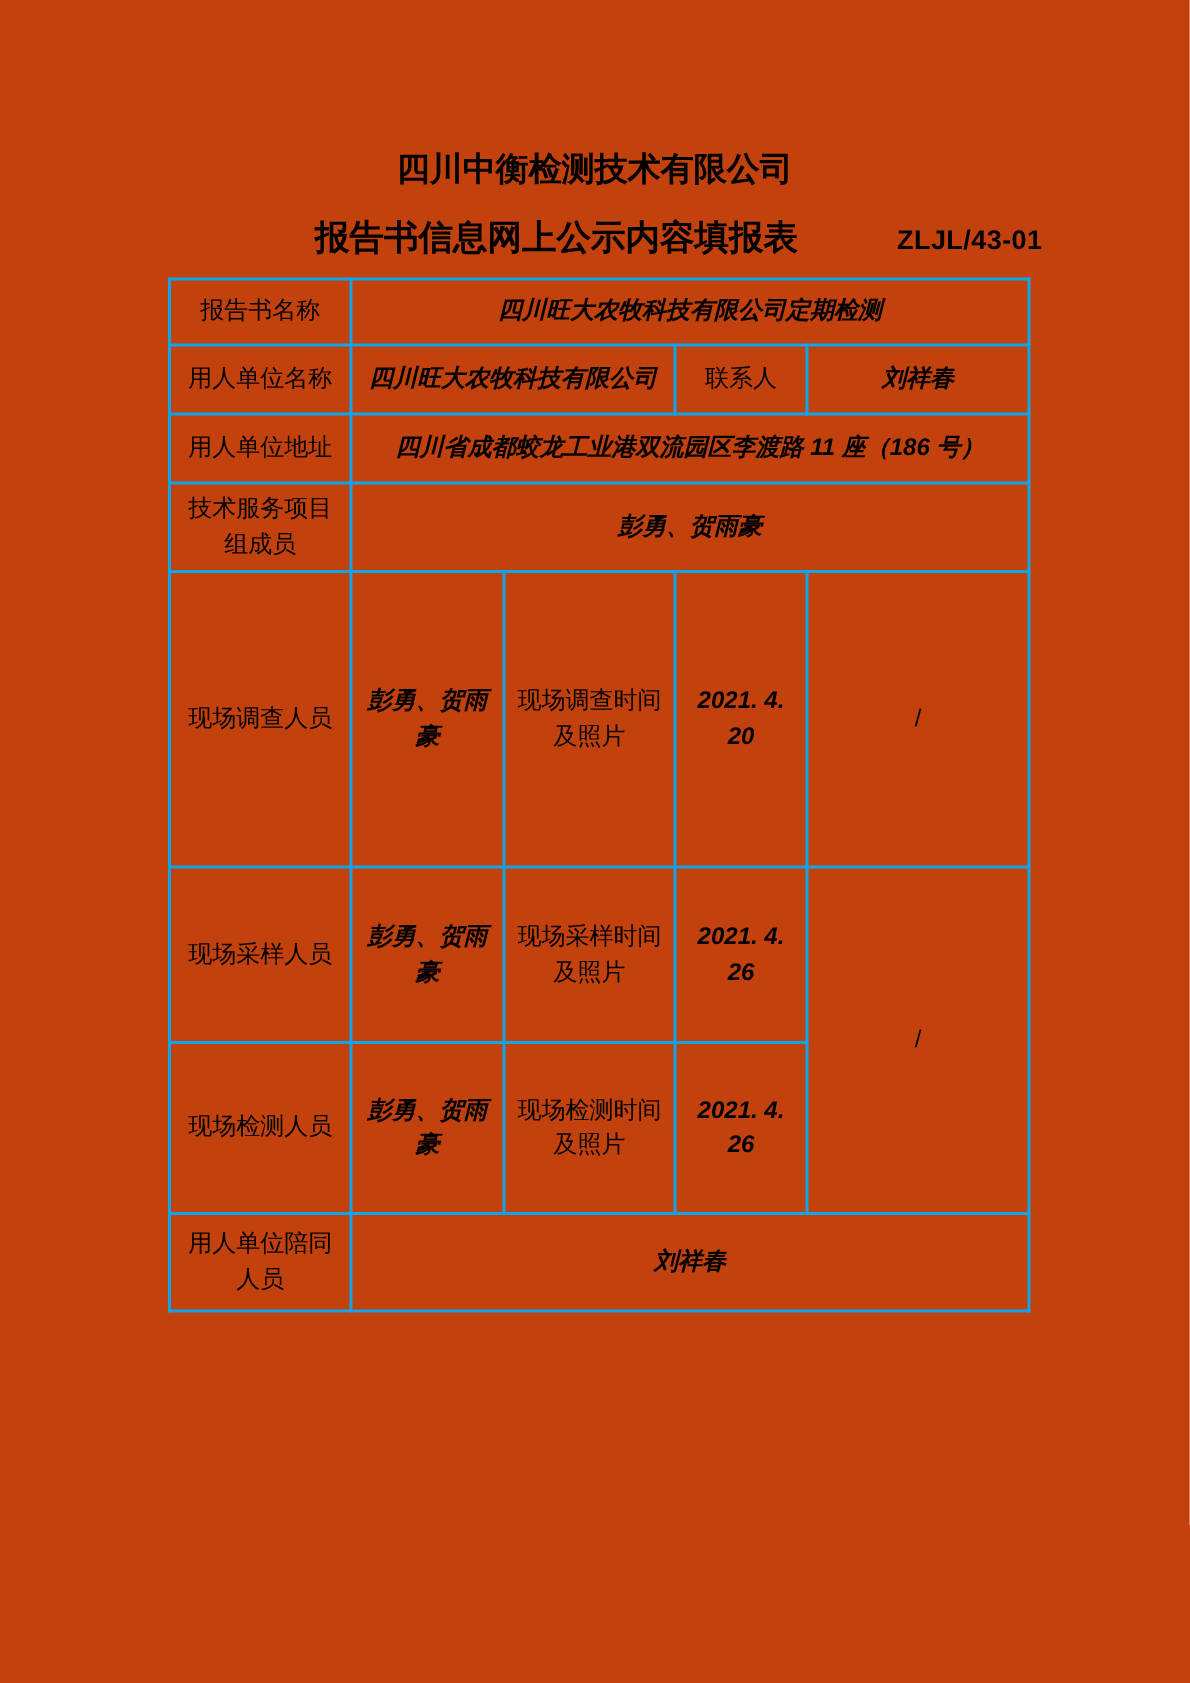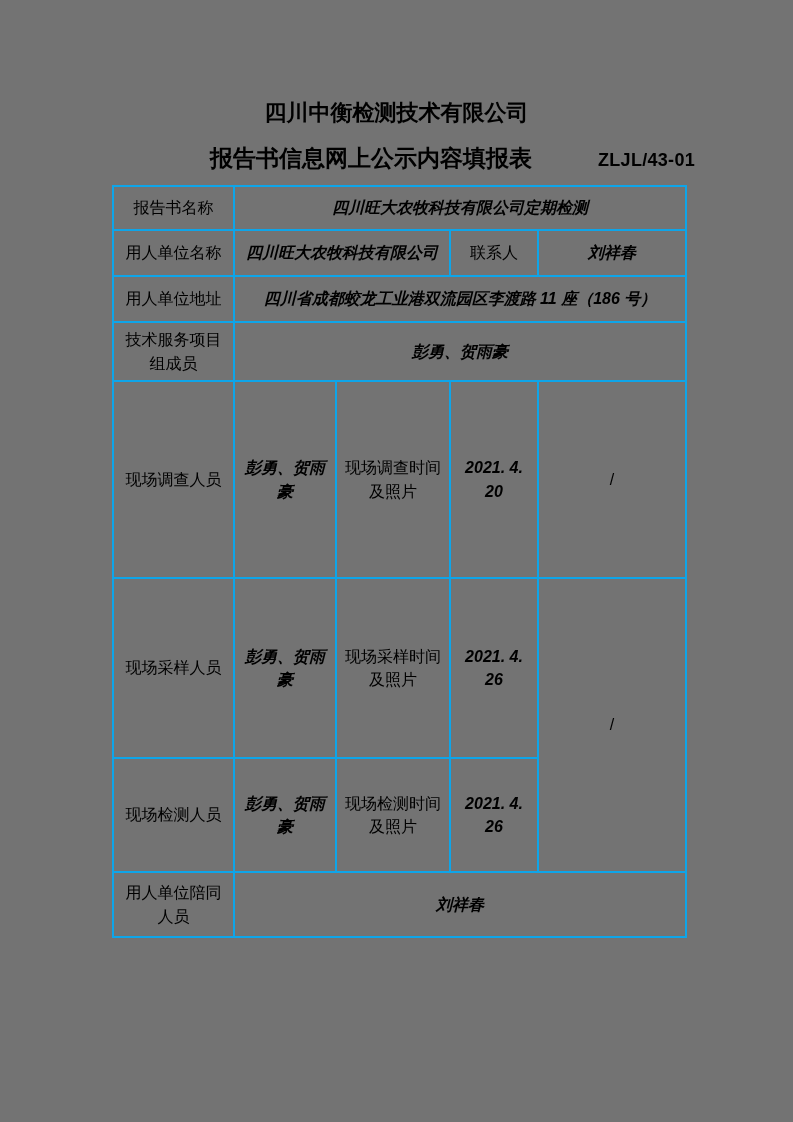--- a/index.html
+++ b/index.html
@@ -3,21 +3,21 @@
 <meta charset="utf-8">
 <style>
   * { margin:0; padding:0; box-sizing:border-box; }
   html,body { background:#fff; }
   body {
     width:793px; height:1122px;
     font-family:"Liberation Sans","DejaVu Sans",sans-serif;
     color:#000;
     overflow:hidden;
   }
-  .page { width:793px; height:1122px; padding-top:101px; background:#737373; }
+  .page { width:793px; height:1122px; padding-top:101px; background:#c2410c; }
   .doc-title {
     text-align:center;
     font-size:22px;
     font-weight:bold;
     line-height:24px;
   }
   .subtitle-row {
     margin:21px 0 0 112px;
     width:573px;
     display:flex;
@@ -53,21 +53,21 @@
     overflow:hidden;
   }
   .report-table td.lbl { font-weight:normal; white-space:pre-line; }
   .report-table td.val { font-weight:bold; white-space:pre-line;font-style:italic; }
   .report-table td.slash { font-weight:normal; font-size:16px; }
   tr.r1 { height:44px; }
   tr.r2 { height:46px; }
   tr.r3 { height:46px; }
   tr.r4 { height:59px; }
   tr.r5 { height:197px;padding-left:40px; }
-  tr.r6 { height:180px; }
+  tr.r6 { height:117px; }
   tr.r7 { height:114px; }
   tr.r8 { height:65px; }
 </style>
 </head>
 <body>
 
 <div class="page">
 
   <div class="doc-title">四川中衡检测技术有限公司</div>
 

